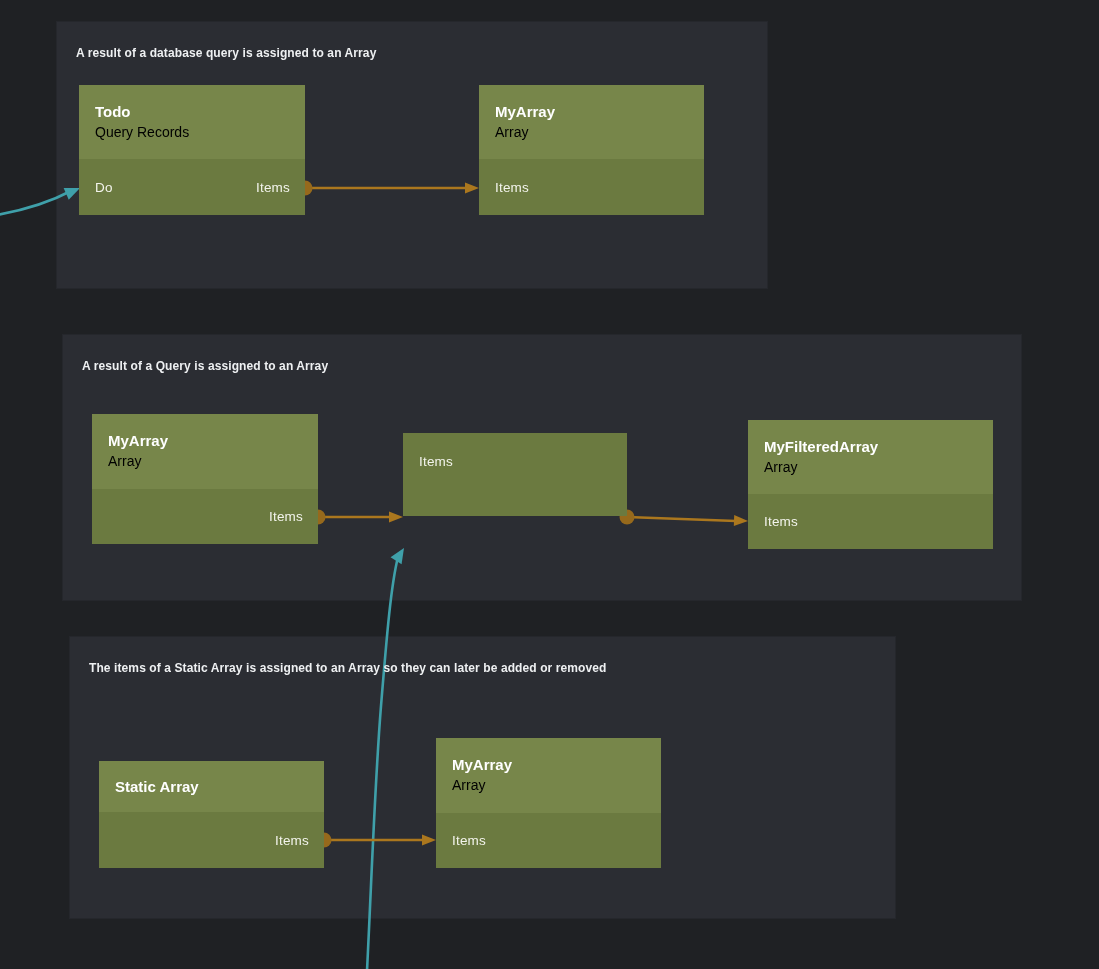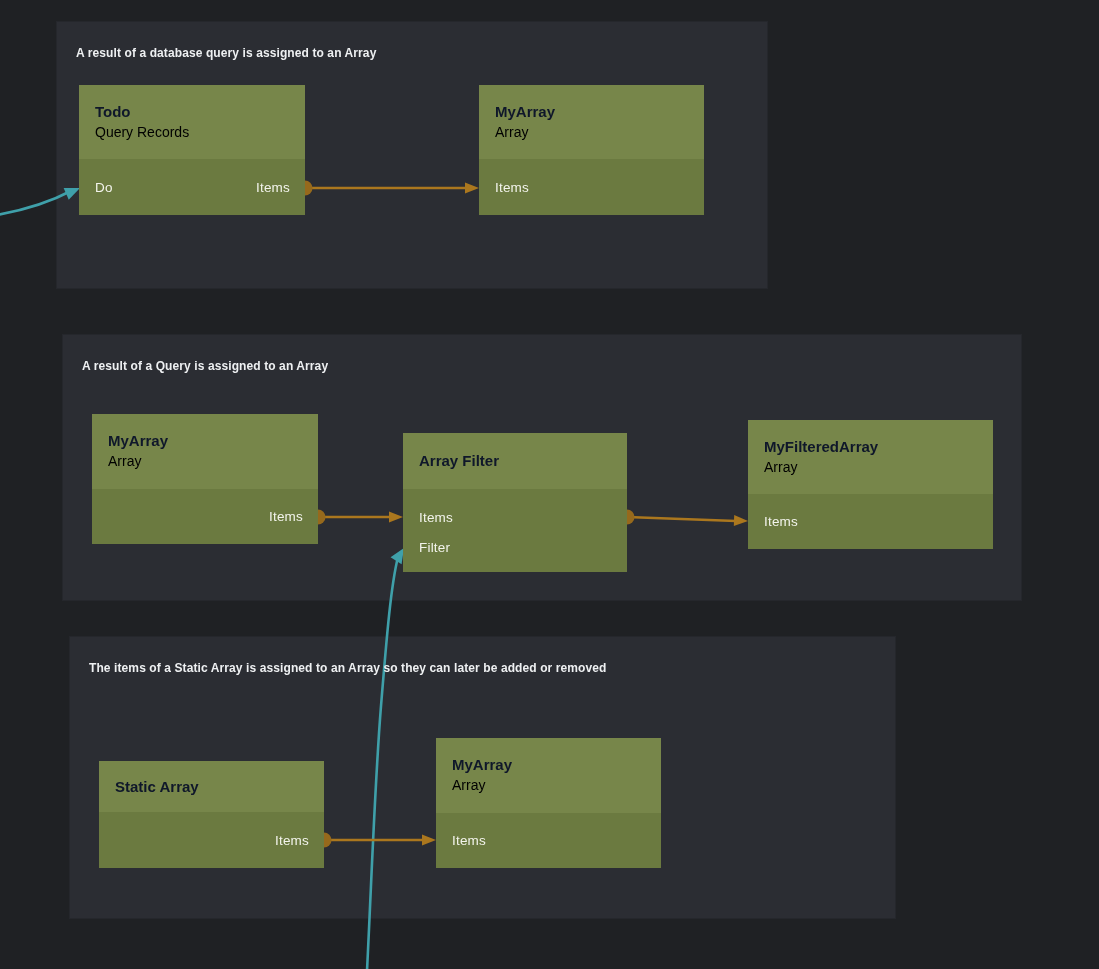--- a/index.html
+++ b/index.html
@@ -41,21 +41,21 @@
     position:absolute;z-index:3;
     box-sizing:border-box;
   }
   .node-header{
     background:#77864a;
     display:flex;flex-direction:column;justify-content:center;
     padding:0 16px;
     box-sizing:border-box;
   }
   .node-title{
-    font-size:15px;font-weight:700;color:#0f172a;line-height:20px;
+    font-size:15px;font-weight:700;color:#ffffff;line-height:20px;
   }
   .node-subtitle{
     font-size:14px;color:#000000;line-height:21px;
   }
   .node-body{
     background:#6b7a40;
     display:flex;flex-direction:column;justify-content:center;
     box-sizing:border-box;
   }
   .node-body.stacked{justify-content:flex-start;padding-top:13px;}
@@ -156,29 +156,23 @@
       <div class="node-subtitle">Array</div>
     </div>
     <div class="node-body" style="height:55px">
       <div class="port-row right">
         <span class="port-label">Items</span>
       </div>
     </div>
   </div>
 
   <div class="node" style="left:403px;top:433px;width:224px">
-    <div class="node-header" style="height:56px">
-      <div class="node-title">Array Filter</div>
-    </div>
     <div class="node-body stacked" style="height:83px">
       <div class="port-row left">
         <span class="port-label">Items</span>
-      </div>
-      <div class="port-row left">
-        <span class="port-label">Filter</span>
       </div>
     </div>
   </div>
 
   <div class="node" style="left:748px;top:420px;width:245px">
     <div class="node-header" style="height:74px">
       <div class="node-title">MyFilteredArray</div>
       <div class="node-subtitle">Array</div>
     </div>
     <div class="node-body" style="height:55px">

